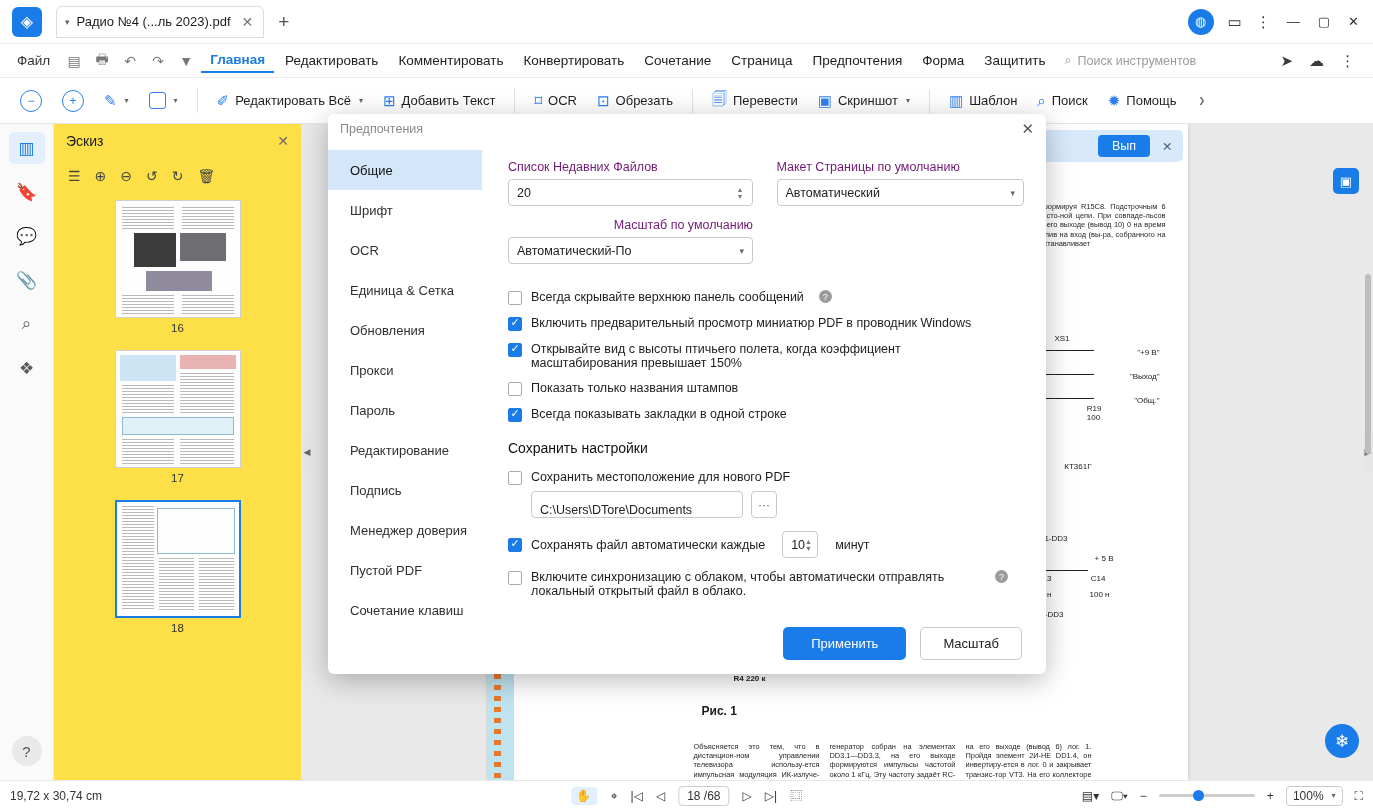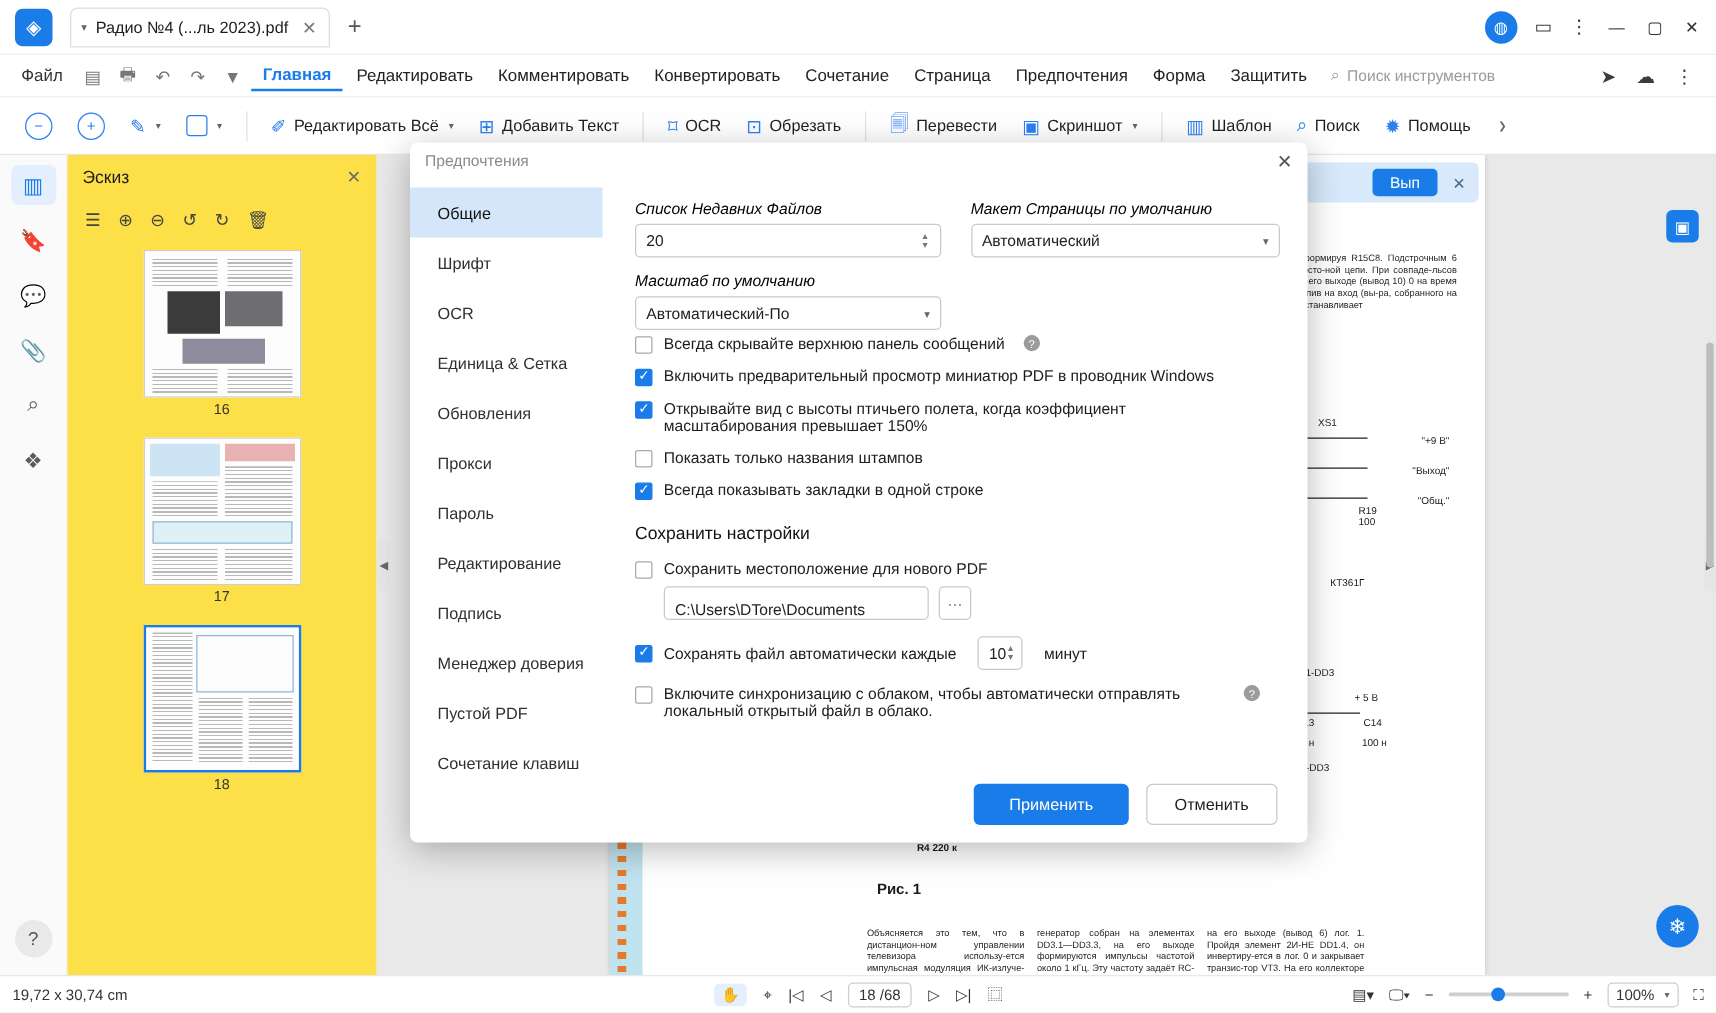--- a/index.html
+++ b/index.html
@@ -145,21 +145,21 @@
     display: flex; flex-direction: column; overflow: hidden;
   }
   .dlg-title { height: 30px; display: flex; align-items: center; padding: 0 12px; color: #8a8a8a; font-size: 12.5px; }
   .dlg-title .x { margin-left: auto; color: #555; font-size: 15px; }
   .dlg-body { flex: 1; display: flex; min-height: 0; }
   .dlg-nav { width: 154px; padding-top: 6px; }
   .nav-item { height: 40px; display: flex; align-items: center; padding-left: 22px; font-size: 13px; color: #303030; }
   .nav-item.active { background: #d4e7fa; color: #111; }
   .dlg-content { flex: 1; padding: 16px 22px 0 26px; overflow: hidden; }
   .sec-title { font-size: 14px; margin: 0 0 14px; color: #111; }
-  .fld-label { font-size: 12.5px; color: #000000; margin-bottom: 5px; font-style: italic; }
+  .fld-label { font-size: 12.5px; color: #701a75; margin-bottom: 5px; }
   .row2 { display: flex; gap: 24px; }
   .field { position: relative; }
   .inp {
     height: 27px; border: 1px solid #c9c9c9; border-radius: 4px; background: #fff;
     display: flex; align-items: center; padding: 0 8px; font-size: 12.5px; color: #222;
   }
   .spin { margin-left: auto; display: flex; flex-direction: column; color: #777; font-size: 7px; line-height: 7px; }
   .sel-caret { margin-left: auto; color: #666; font-size: 9px; }
   .chk-row { display: flex; align-items: flex-start; gap: 9px; margin-bottom: 11px; font-size: 12.5px; color: #1d1d1d; }
   .chk { width: 14px; height: 14px; border: 1px solid #a9a9a9; border-radius: 2px; background: #fff; flex: none; margin-top: 1px; }
@@ -381,21 +381,21 @@
       <div class="schem" style="right:118px; top:210px;">XS1</div>
       <div class="schem" style="right:28px; top:224px;">"+9 В"</div>
       <div class="schem" style="right:28px; top:248px;">"Выход"</div>
       <div class="schem" style="right:28px; top:272px;">"Общ."</div>
       <div class="schem" style="right:170px; top:284px;">VT4</div>
       <div class="schem" style="right:86px; top:280px; white-space:pre;">R19
 100</div>
       <div class="schem" style="right:170px; top:332px;">VT5</div>
       <div class="schem" style="right:96px; top:338px;">КТ361Г</div>
       <div class="schem" style="right:120px; top:410px;">14 DD1-DD3</div>
-      <div class="schem" style="right:85px; top:430px;">+ 5 В</div>
+      <div class="schem" style="right:74px; top:430px;">+ 5 В</div>
       <div class="schem" style="right:136px; top:450px;">C13</div>
       <div class="schem" style="right:82px; top:450px;">C14</div>
       <div class="schem" style="right:136px; top:466px;">0 н</div>
       <div class="schem" style="right:78px; top:466px;">100 н</div>
       <div class="schem" style="right:124px; top:486px;">7 DD1-DD3</div>
 
       <div class="schem-circ" style="right:186px; top:282px; width:20px; height:20px;"></div>
       <div class="schem-circ" style="right:186px; top:330px; width:20px; height:20px;"></div>
       <div class="schem-line" style="right:94px; top:226px; width:56px; height:1px;"></div>
       <div class="schem-line" style="right:94px; top:250px; width:56px; height:1px;"></div>
@@ -461,21 +461,21 @@
         </div>
         <div class="field" style="width:248px;">
           <div class="fld-label">Макет Страницы по умолчанию</div>
           <div class="inp">
             <span>Автоматический</span>
             <span class="sel-caret">▾</span>
           </div>
         </div>
       </div>
 
-      <div class="field" style="width:245px; margin-bottom:4px;">
+      <div class="field" style="width:245px; margin-bottom:26px;text-align:right;">
         <div class="fld-label">Масштаб по умолчанию</div>
         <div class="inp">
           <span>Автоматический-По</span>
           <span class="sel-caret">▾</span>
         </div>
       </div>
 
       <div class="chk-row">
         <span class="chk"></span>
         <span>Всегда скрывайте верхнюю панель сообщений</span>
@@ -527,21 +527,21 @@
       <div class="chk-row" style="width:500px;">
         <span class="chk"></span>
         <span>Включите синхронизацию с облаком, чтобы автоматически отправлять локальный открытый файл в облако.</span>
         <span class="qmark">?</span>
       </div>
     </div>
   </div>
 
   <div class="dlg-foot">
     <div class="btn-primary">Применить</div>
-    <div class="btn-ghost">Отменить</div>
+    <div class="btn-ghost">Масштаб</div>
   </div>
 </div>
 
 <div class="statusbar">
   <span>19,72 x 30,74 cm</span>
   <div class="sb-center">
     <span class="tool-active">✋</span>
     <span>⌖</span>
     <span>|◁</span>
     <span>◁</span>

